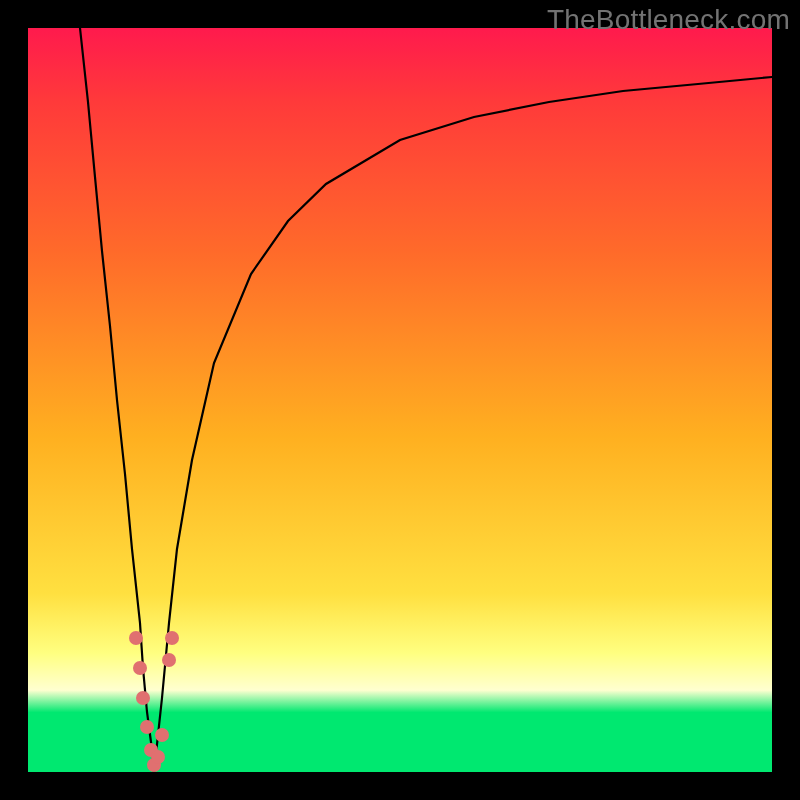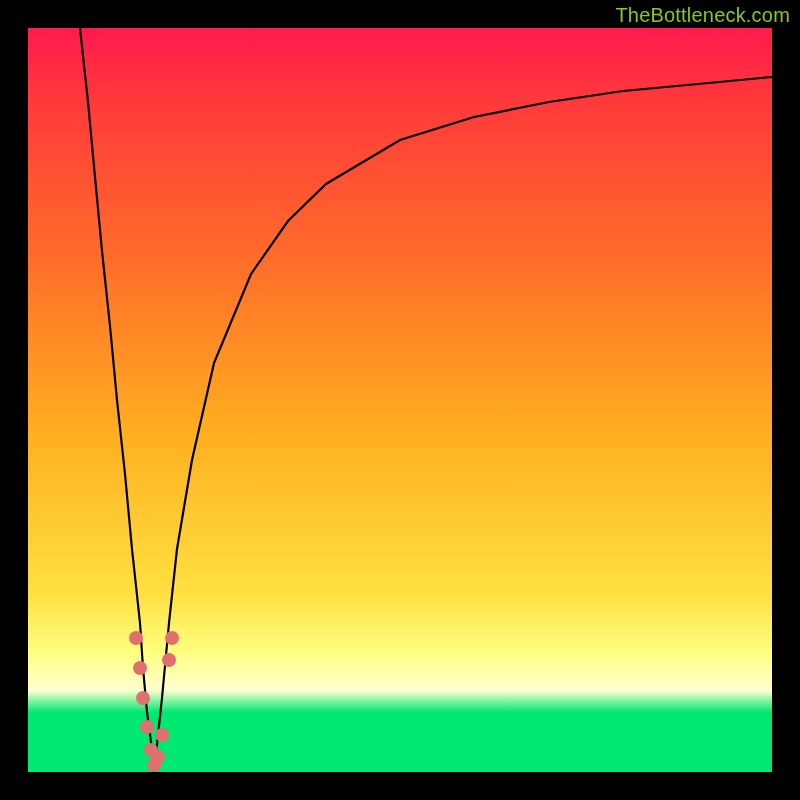--- a/index.html
+++ b/index.html
@@ -42,22 +42,22 @@
     left: 0;
     top: 0;
     width: 744px;
     height: 744px;
     overflow: visible;
   }
   .watermark {
     position: absolute;
     top: 4px;
     right: 10px;
-    color: #84cc16;
-    font-size: 20px;
+    color: #737373;
+    font-size: 28px;
     font-weight: 500;
     letter-spacing: 0.2px;
     user-select: none;
   }
 </style>
 </head>
 <body>
 
 <div class="frame">
 

